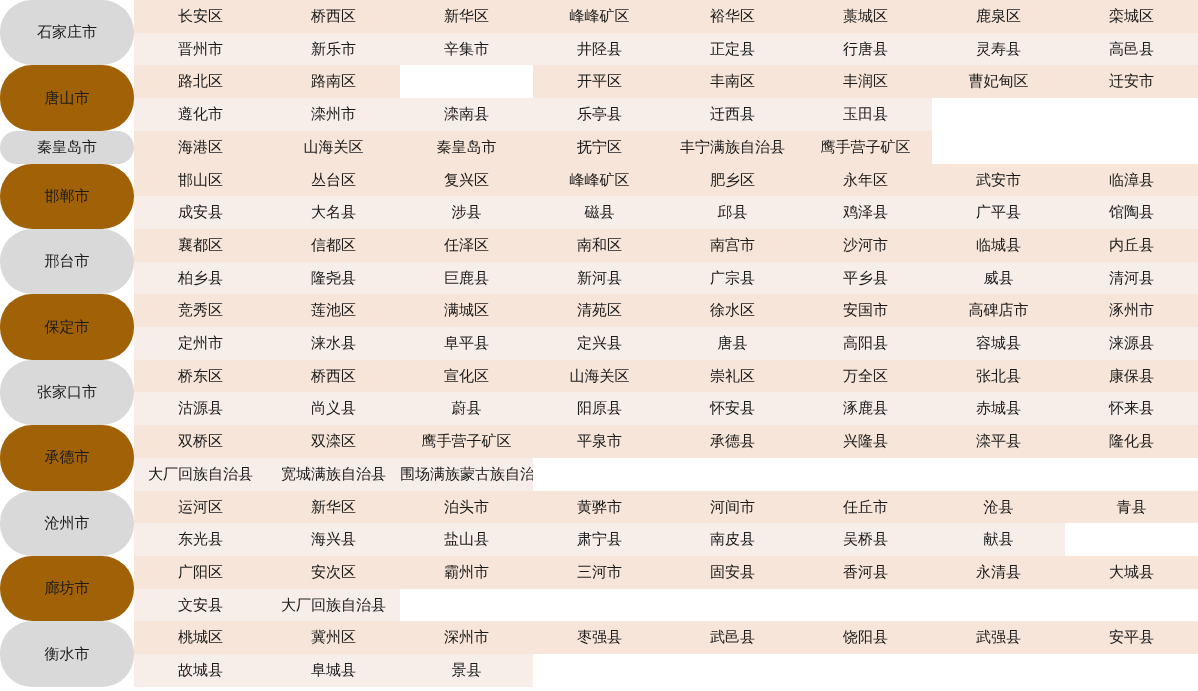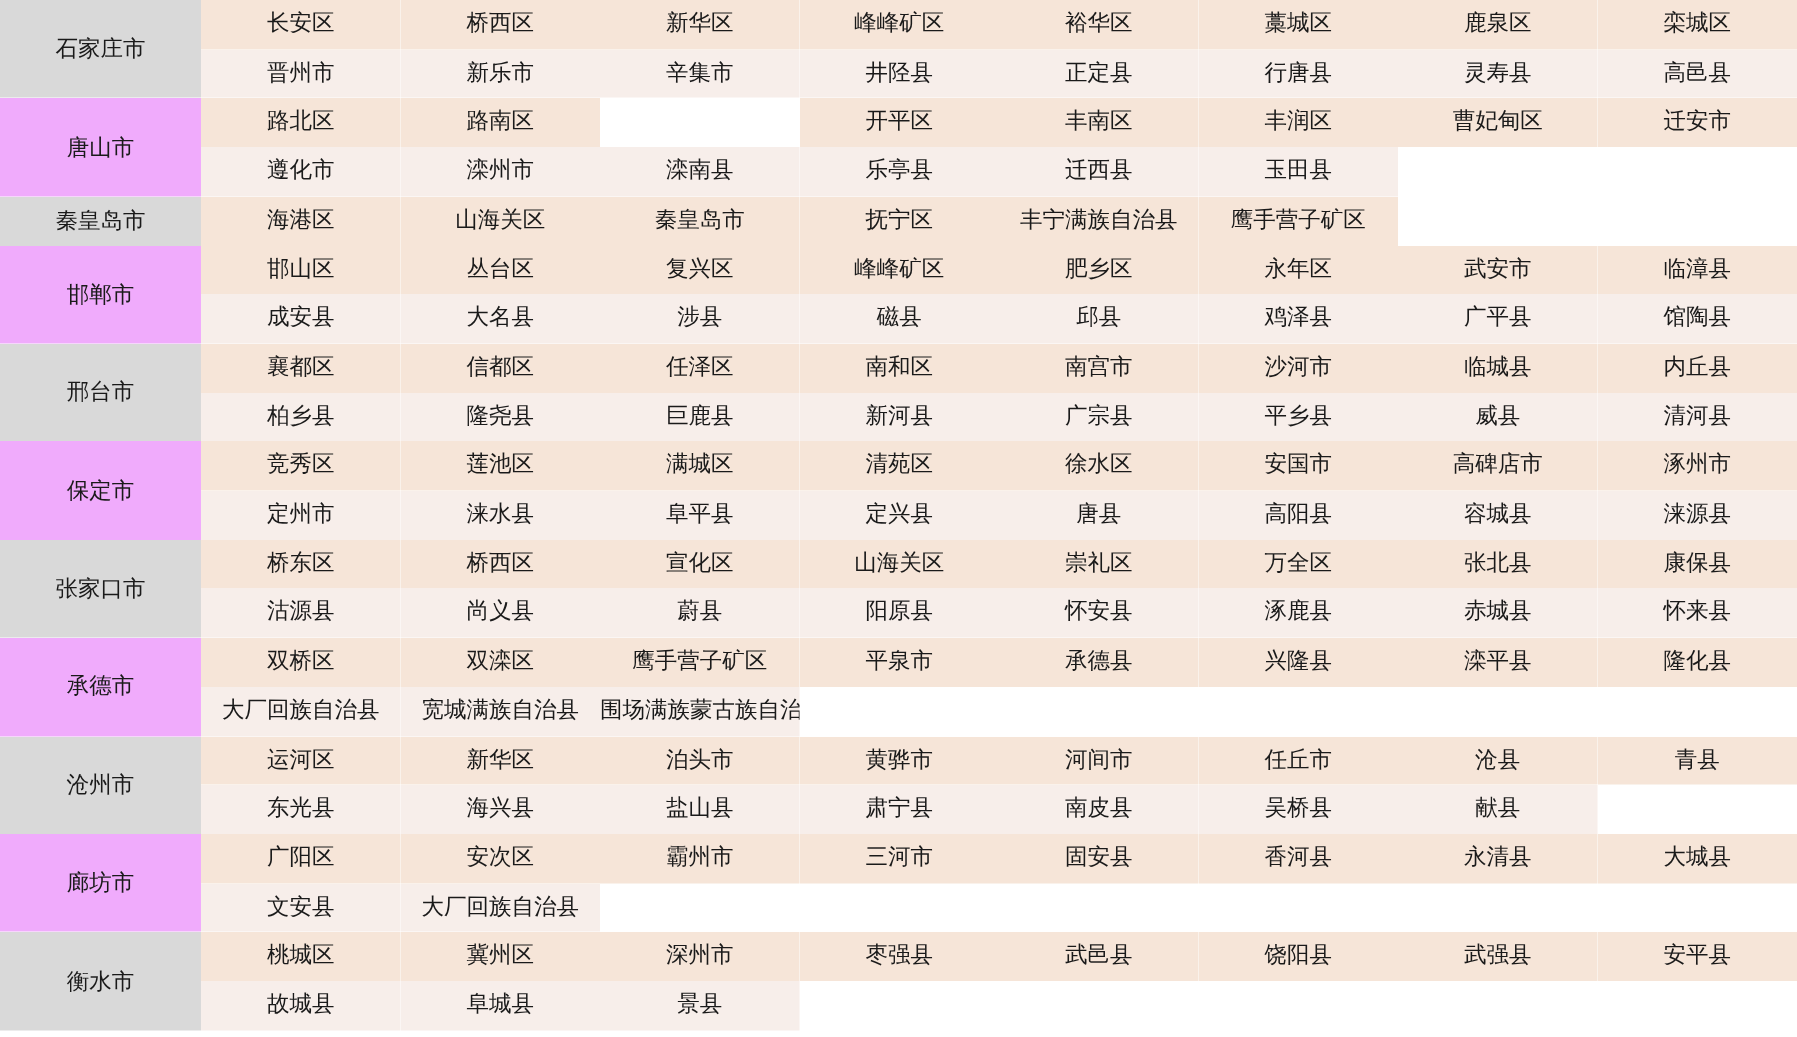--- a/index.html
+++ b/index.html
@@ -26,23 +26,24 @@
     white-space: nowrap;
     border: 0;
     padding: 0;
     height: 32.7px;
     overflow: hidden;
   }
   td.city-cell {
     width: 134px;
     font-size: 17px;
     color: #111111;
+    border-radius: 32px;
   }
   td.city-a { background: #d9d9d9; }
-  td.city-b { background: #f0abfc; }
+  td.city-b { background: #a16207; }
   td.dist-a { background: #f6e5d8; }
   td.dist-b { background: #f7eeea; }
   td.empty { }
   .cell-text { display: block; line-height: 32.7px; }
   .city-cell .cell-text { line-height: normal; }
 </style>
 </head>
 <body>
 
 <table class="region-table">

